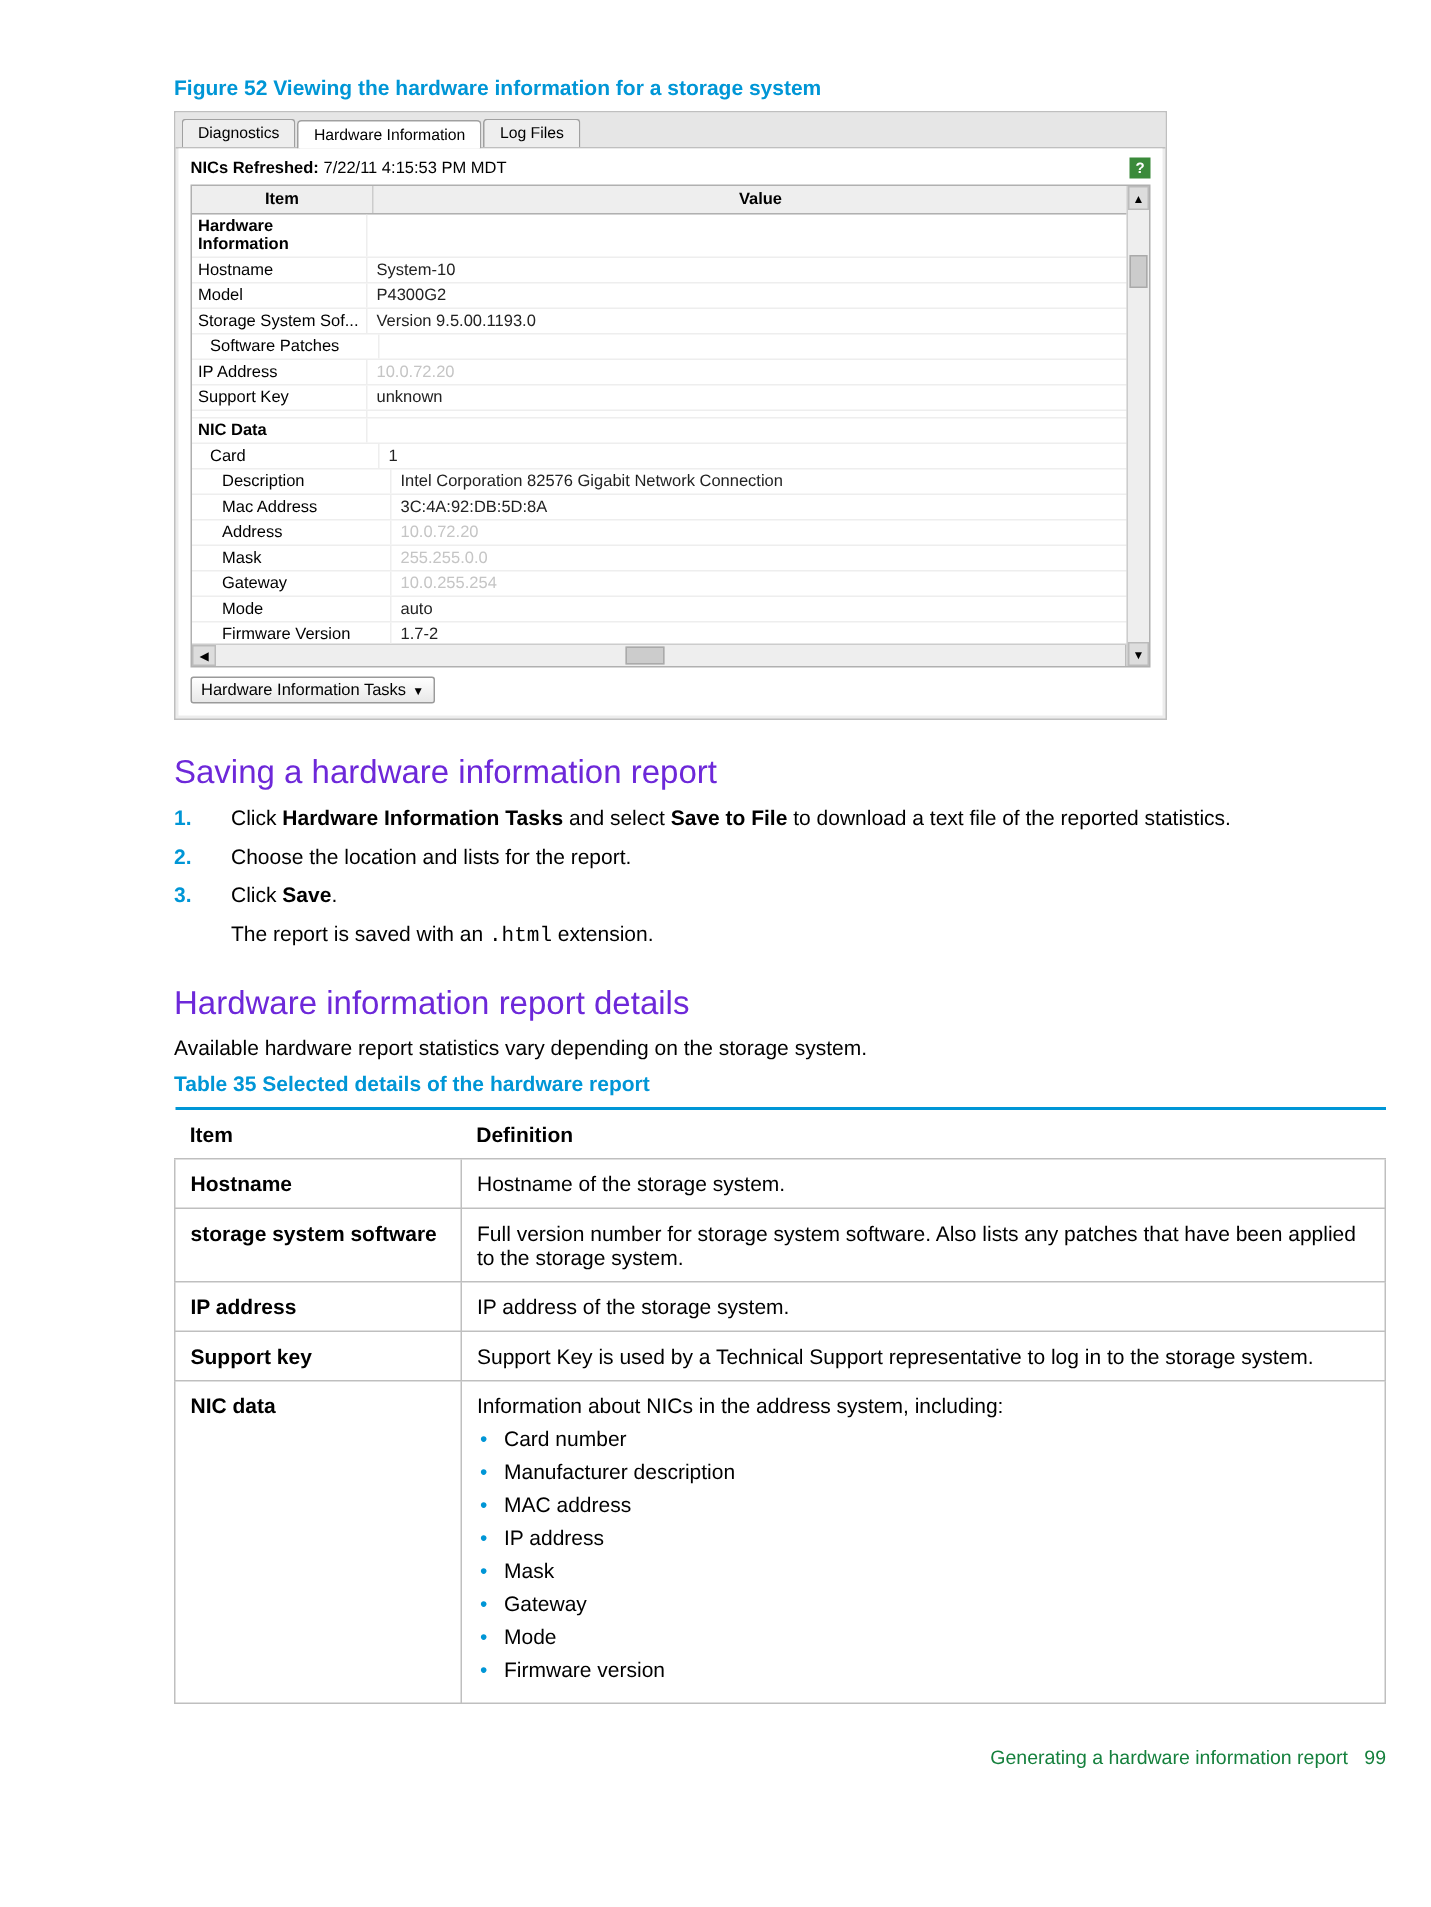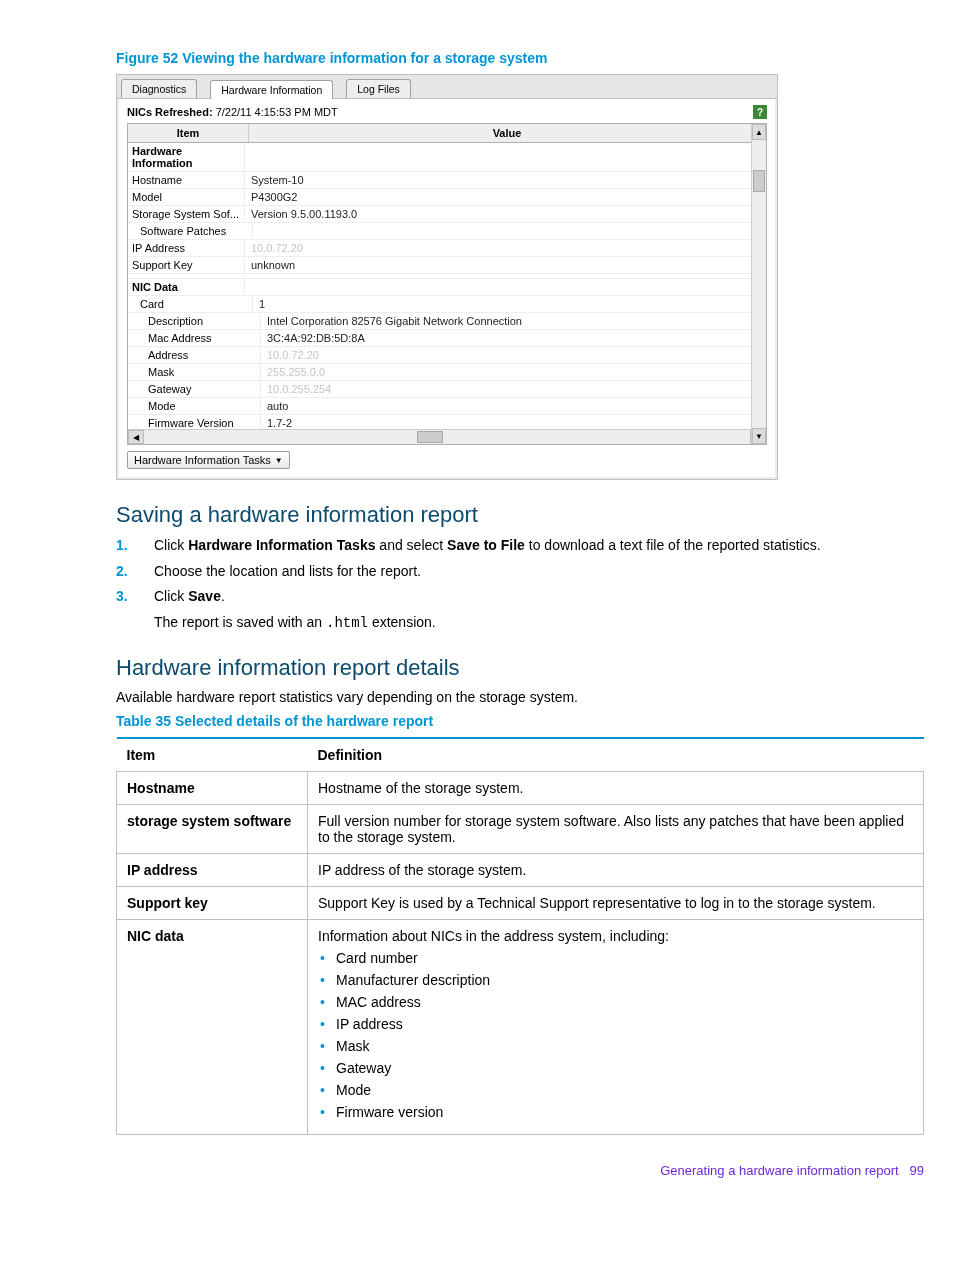--- a/index.html
+++ b/index.html
@@ -14,21 +14,21 @@
     padding: 50px 30px 40px 116px;
     box-sizing: border-box;
   }
   .fig-title, .tbl-title {
     color: #0096d6;
     font-weight: bold;
     font-size: 14px;
     margin-bottom: 8px;
   }
   h2 {
-    color: #0c4a6e;
+    color: #6d28d9;
     font-weight: normal;
     font-size: 22px;
     margin: 22px 0 8px 0;
   }
   ol.steps {
     list-style: none;
     padding-left: 0;
     margin: 0;
   }
   ol.steps li {
@@ -53,21 +53,21 @@
     font-family: Tahoma, Arial, sans-serif;
     font-size: 11px;
     width: 660px;
     margin-bottom: 10px;
   }
   .tabbar {
     display: flex;
     background: #e6e6e6;
     padding: 4px 4px 0 4px;
     border-bottom:1px solid #bfbfbf;
-    gap:12px;
+    gap:0;
   }
   .tab {
     padding: 3px 10px;
     border: 1px solid #a0a0a0;
     border-bottom: none;
     background: #eee;
     margin-right:1px;
     border-top-left-radius:3px;
     border-top-right-radius:3px;
     font-size:10.5px;
@@ -119,21 +119,21 @@
     vertical-align: top;
     font-size:14px;
   }
   table.doc thead th { font-weight:bold; border-top: none; border-left:none; border-right:none;}
   table.doc { border-top: 2px solid #0096d6;}
   table.doc td:first-child, table.doc th:first-child { width: 170px; font-weight:bold;}
   table.doc td:first-child { font-weight:bold;}
   ul.bul { list-style:none; padding-left:0; margin:6px 0 0 0;}
   ul.bul li { padding-left:18px; position:relative; margin-bottom:6px;}
   ul.bul li:before { content:"•"; color:#0096d6; position:absolute; left:2px; font-size:14px;}
-  .footer { text-align:right; font-size:13px; margin-top:28px; color:#6d28d9;}
+  .footer { text-align:right; font-size:13px; margin-top:28px; color:#15803d;}
 </style>
 </head>
 <body>
 
 <div class="page">
 
   <div class="fig-title">Figure 52 Viewing the hardware information for a storage system</div>
 
   <div class="app">
     <div class="tabbar">

